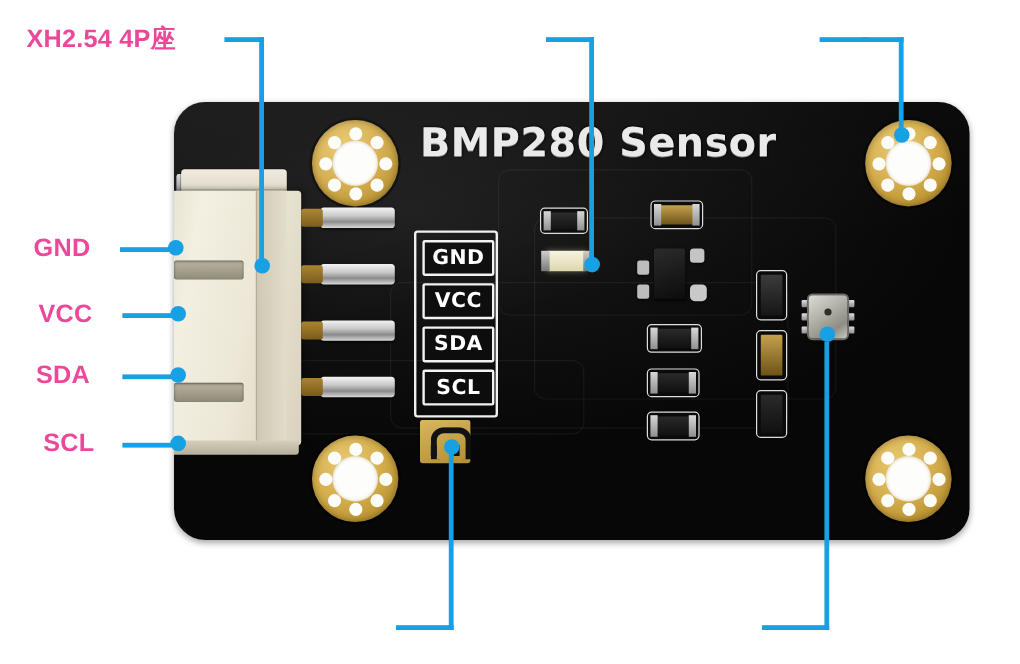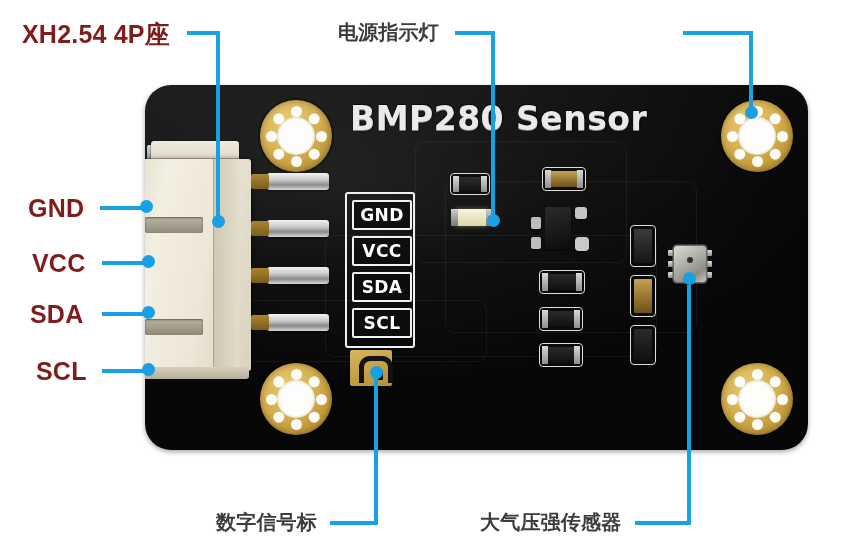--- a/index.html
+++ b/index.html
@@ -14,21 +14,21 @@
   
   .callout-label{
     position:absolute;
     color:#3c3c3c;
     font-size:20px;
     font-weight:700;
     letter-spacing:.2px;
     white-space:nowrap;
     line-height:1;
   }
-  .callout-label.latin{font-weight:600;font-size:25px;color:#7f1d1d;}
+  .callout-label.latin{font-weight:600;font-size:21px;color:#ec4899;}
 
   
   .lead{position:absolute;background:#17a0e4;}
   .lead.h{height:4px;}
   .lead.v{width:4px;}
   .dot{
     position:absolute;width:13px;height:13px;border-radius:50%;
     background:#17a0e4;
   }
 
@@ -342,36 +342,33 @@
       <div class="foot l"></div>
       <div class="foot r"></div>
     </div>
   </div>
 
   <div class="callout-label latin" style="left:22px;top:22px;">XH2.54 4P座</div>
   <div class="lead h" style="left:187px;top:31px;width:33px;"></div>
   <div class="lead v" style="left:216px;top:31px;height:189px;"></div>
   <div class="dot" style="left:212px;top:215px;"></div>
 
-  <div class="callout-label" style="left:338px;top:22px;">电源指示灯</div>
   <div class="lead h" style="left:455px;top:31px;width:40px;"></div>
   <div class="lead v" style="left:491px;top:31px;height:189px;"></div>
   <div class="dot" style="left:487px;top:214px;"></div>
 
   <div class="lead h" style="left:683px;top:31px;width:40px;"></div>
   <div class="lead v" style="left:749px;top:31px;height:82px;transform:rotate(0deg);"></div>
   <div class="lead h" style="left:719px;top:31px;width:34px;"></div>
   <div class="dot" style="left:745px;top:106px;"></div>
 
-  <div class="callout-label" style="left:216px;top:512px;">数字信号标</div>
   <div class="lead h" style="left:330px;top:521px;width:48px;"></div>
   <div class="lead v" style="left:374px;top:372px;height:153px;"></div>
   <div class="dot" style="left:370px;top:366px;"></div>
 
-  <div class="callout-label" style="left:480px;top:512px;">大气压强传感器</div>
   <div class="lead h" style="left:635px;top:521px;width:56px;"></div>
   <div class="lead v" style="left:687px;top:285px;height:240px;"></div>
   <div class="dot" style="left:683px;top:272px;"></div>
 
   <div class="callout-label latin" style="left:28px;top:196px;">GND</div>
   <div class="lead h" style="left:100px;top:206px;width:45px;"></div>
   <div class="dot" style="left:140px;top:200px;"></div>
 
   <div class="callout-label latin" style="left:32px;top:251px;">VCC</div>
   <div class="lead h" style="left:102px;top:261px;width:45px;"></div>

